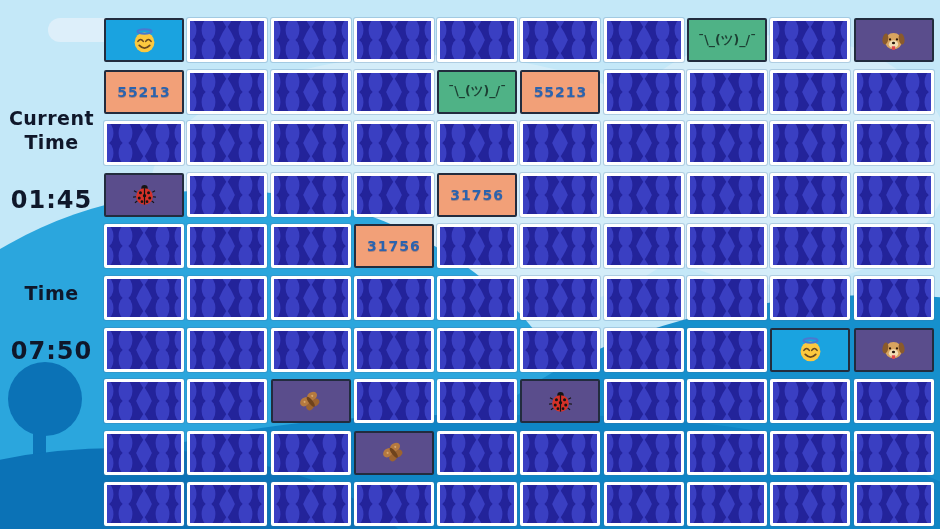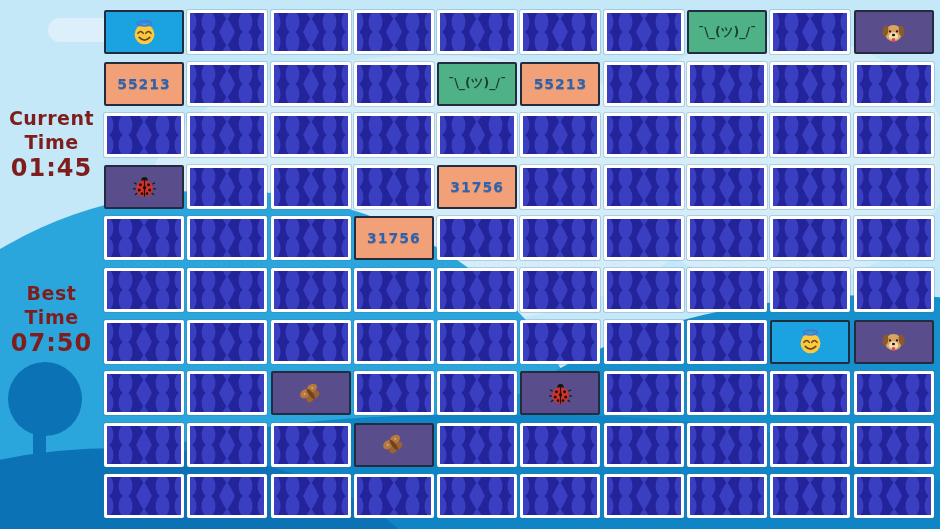--- a/index.html
+++ b/index.html
@@ -15,28 +15,28 @@
   .lightblob1{left:150px;top:55px;width:560px;height:270px;}
   .lightblob2{left:610px;top:35px;width:340px;height:250px;}
   .cloud1{left:48px;top:18px;width:120px;height:24px;border-radius:14px;}
   .hill-mid{left:-160px;top:190px;width:760px;height:640px;border-radius:50%;}
   .hill-right{left:420px;top:295px;width:920px;height:520px;border-radius:50%;}
   .bottom-dark{left:-60px;top:415px;width:1120px;height:420px;border-radius:45%;}
   .tree-top{left:8px;top:362px;width:74px;height:74px;border-radius:50%;}
   .tree-trunk{left:33px;top:425px;width:13px;height:40px;}
   .tree-mound{left:-200px;top:448px;width:640px;height:320px;border-radius:50%;}
   
-  .side-block{position:absolute;left:0;width:103px;text-align:center;color:#7f1d1d;z-index:5;}
+  .side-block{position:absolute;left:0;width:103px;text-align:center;color:#0f172a;z-index:5;}
   .side-current{top:106px;}
   .side-best{top:281px;}
   .side-label{font-size:19px;font-weight:700;line-height:24px;letter-spacing:.5px;}
-  .side-time{font-size:24px;font-weight:800;line-height:29px;letter-spacing:1px;}
+  .side-time{font-size:24px;font-weight:800;line-height:29px;letter-spacing:1px;margin-top:32px;}
   
   .grid{
-    position:absolute;left:104px;top:10px;width:830px;z-index:4;
+    position:absolute;left:104px;top:18px;width:830px;z-index:4;
     display:grid;grid-template-columns:repeat(10,80px);column-gap:3.3px;
     grid-auto-rows:44px;row-gap:7.6px;
   }
   .card{width:80px;height:44px;border-radius:2px;position:relative;}
   .card.down{border:3px solid #ffffff;background:#23239a;box-shadow:inset 0 0 0 1px #15156a, 0 0 0 1px rgba(60,110,160,.25);}
   .card.down svg{display:block;width:100%;height:100%;}
   .card.up{border:2px solid #222c3e;display:flex;align-items:center;justify-content:center;}
   .card .num{font-size:14px;font-weight:800;letter-spacing:1px;text-shadow:0 1px 0 rgba(17,48,99,.28);}
   .card .kao{font-size:12.5px;font-weight:700;letter-spacing:0;white-space:nowrap;}
   .card .emo{width:27px;height:27px;display:block;}
@@ -57,21 +57,20 @@
   <div class="bg tree-top" style="background: rgb(11, 114, 182);"></div>
   <div class="bg tree-trunk" style="background: rgb(11, 114, 182);"></div>
   <div class="bg tree-mound" style="background: rgb(11, 114, 182);"></div>
 
   <div class="side-block side-current">
     <div class="side-label">Current</div>
     <div class="side-label">Time</div>
     <div class="side-time">01:45</div>
   </div>
   <div class="side-block side-best">
-    <div class="side-label">Best</div>
     <div class="side-label">Time</div>
     <div class="side-time">07:50</div>
   </div>
 
   <div class="grid">
       <div class="card up" style="background: rgb(26, 163, 224);">
         <svg class="emo" viewBox="0 0 36 36">
           <use href="#sym-halo-face" xlink:href="#sym-halo-face"></use>
         </svg>
       </div>

